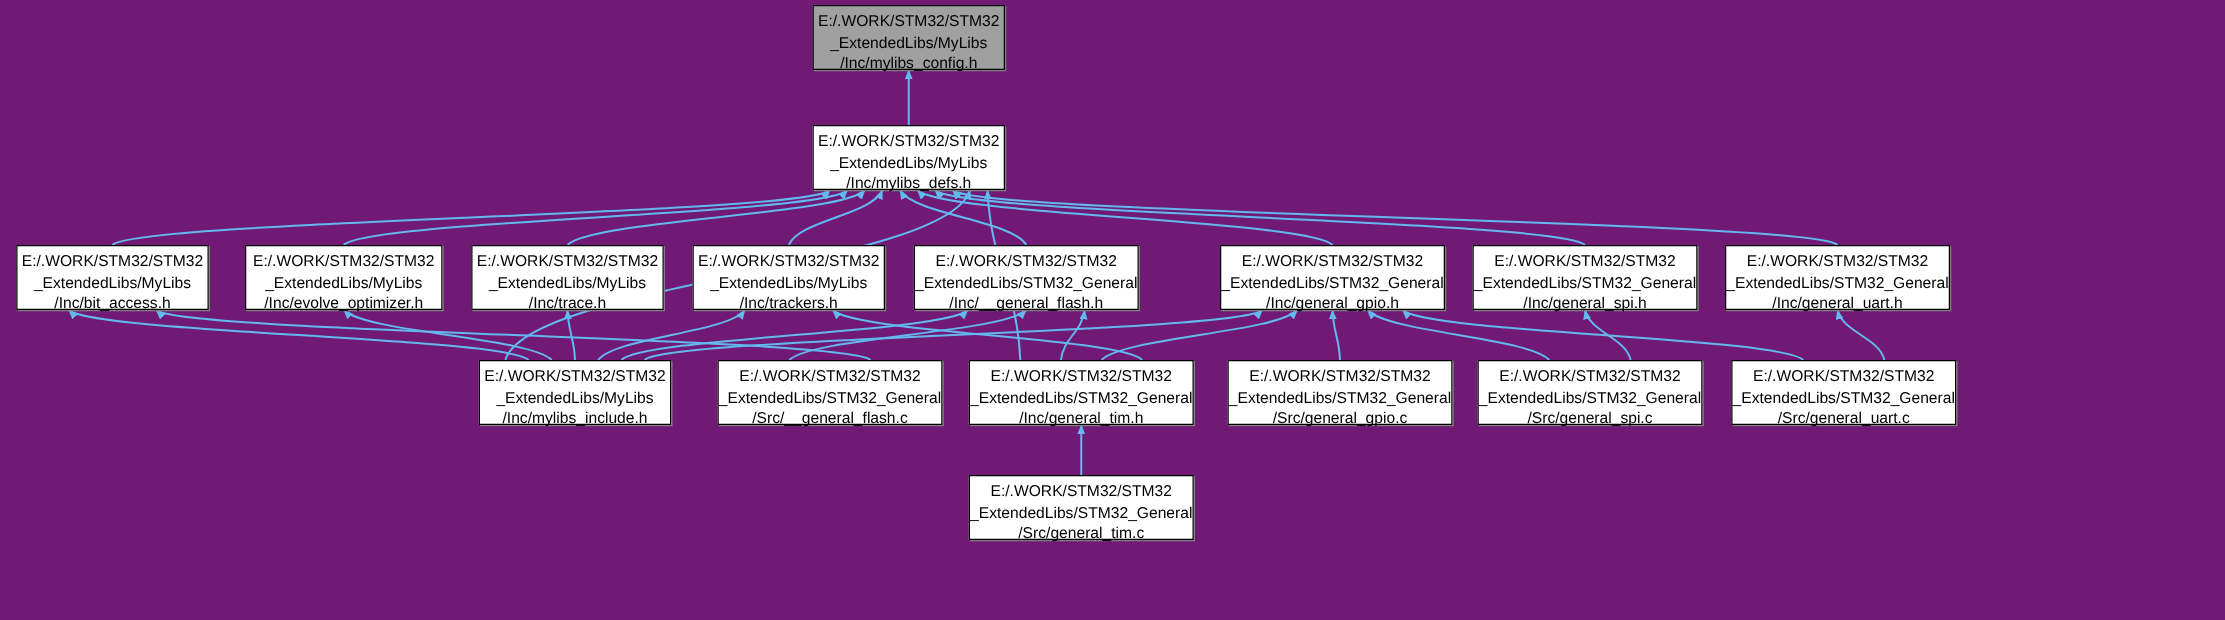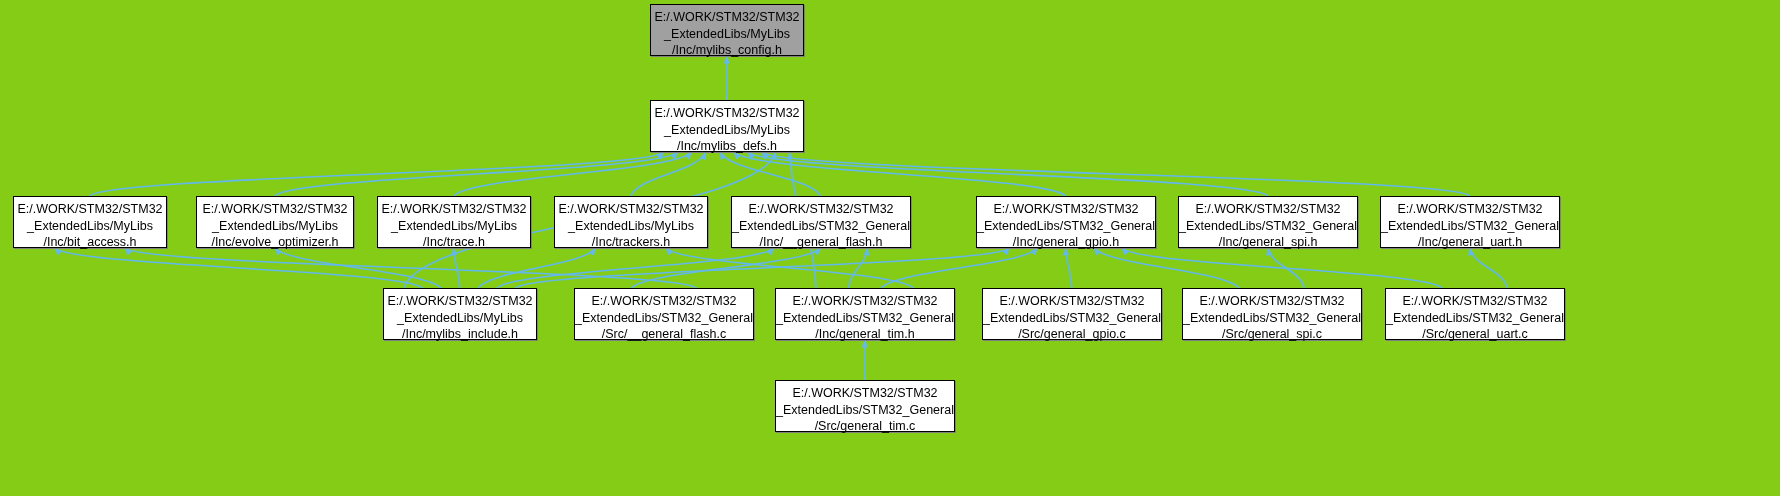--- a/index.html
+++ b/index.html
@@ -1,17 +1,17 @@
 <!DOCTYPE html>
 <html><head>
 <meta charset="utf-8">
 <style>
   html,body{margin:0;padding:0;background:#000;}
   body{width:1780px;height:496px;overflow:hidden;font-family:"Liberation Sans",sans-serif;}
-  #canvas{position:relative;width:1780px;height:496px;background:#84cc16;}
+  #canvas{position:relative;width:1780px;height:496px;background:#701a75;}
   svg#edges{position:absolute;left:0;top:0;width:1780px;height:496px;}
   .node{
     position:absolute;
     box-sizing:border-box;
     background:#ffffff;
     border:1px solid #000000;
     color:#000000;
     font-size:12.5px;
     line-height:16.5px;
     text-align:center;

